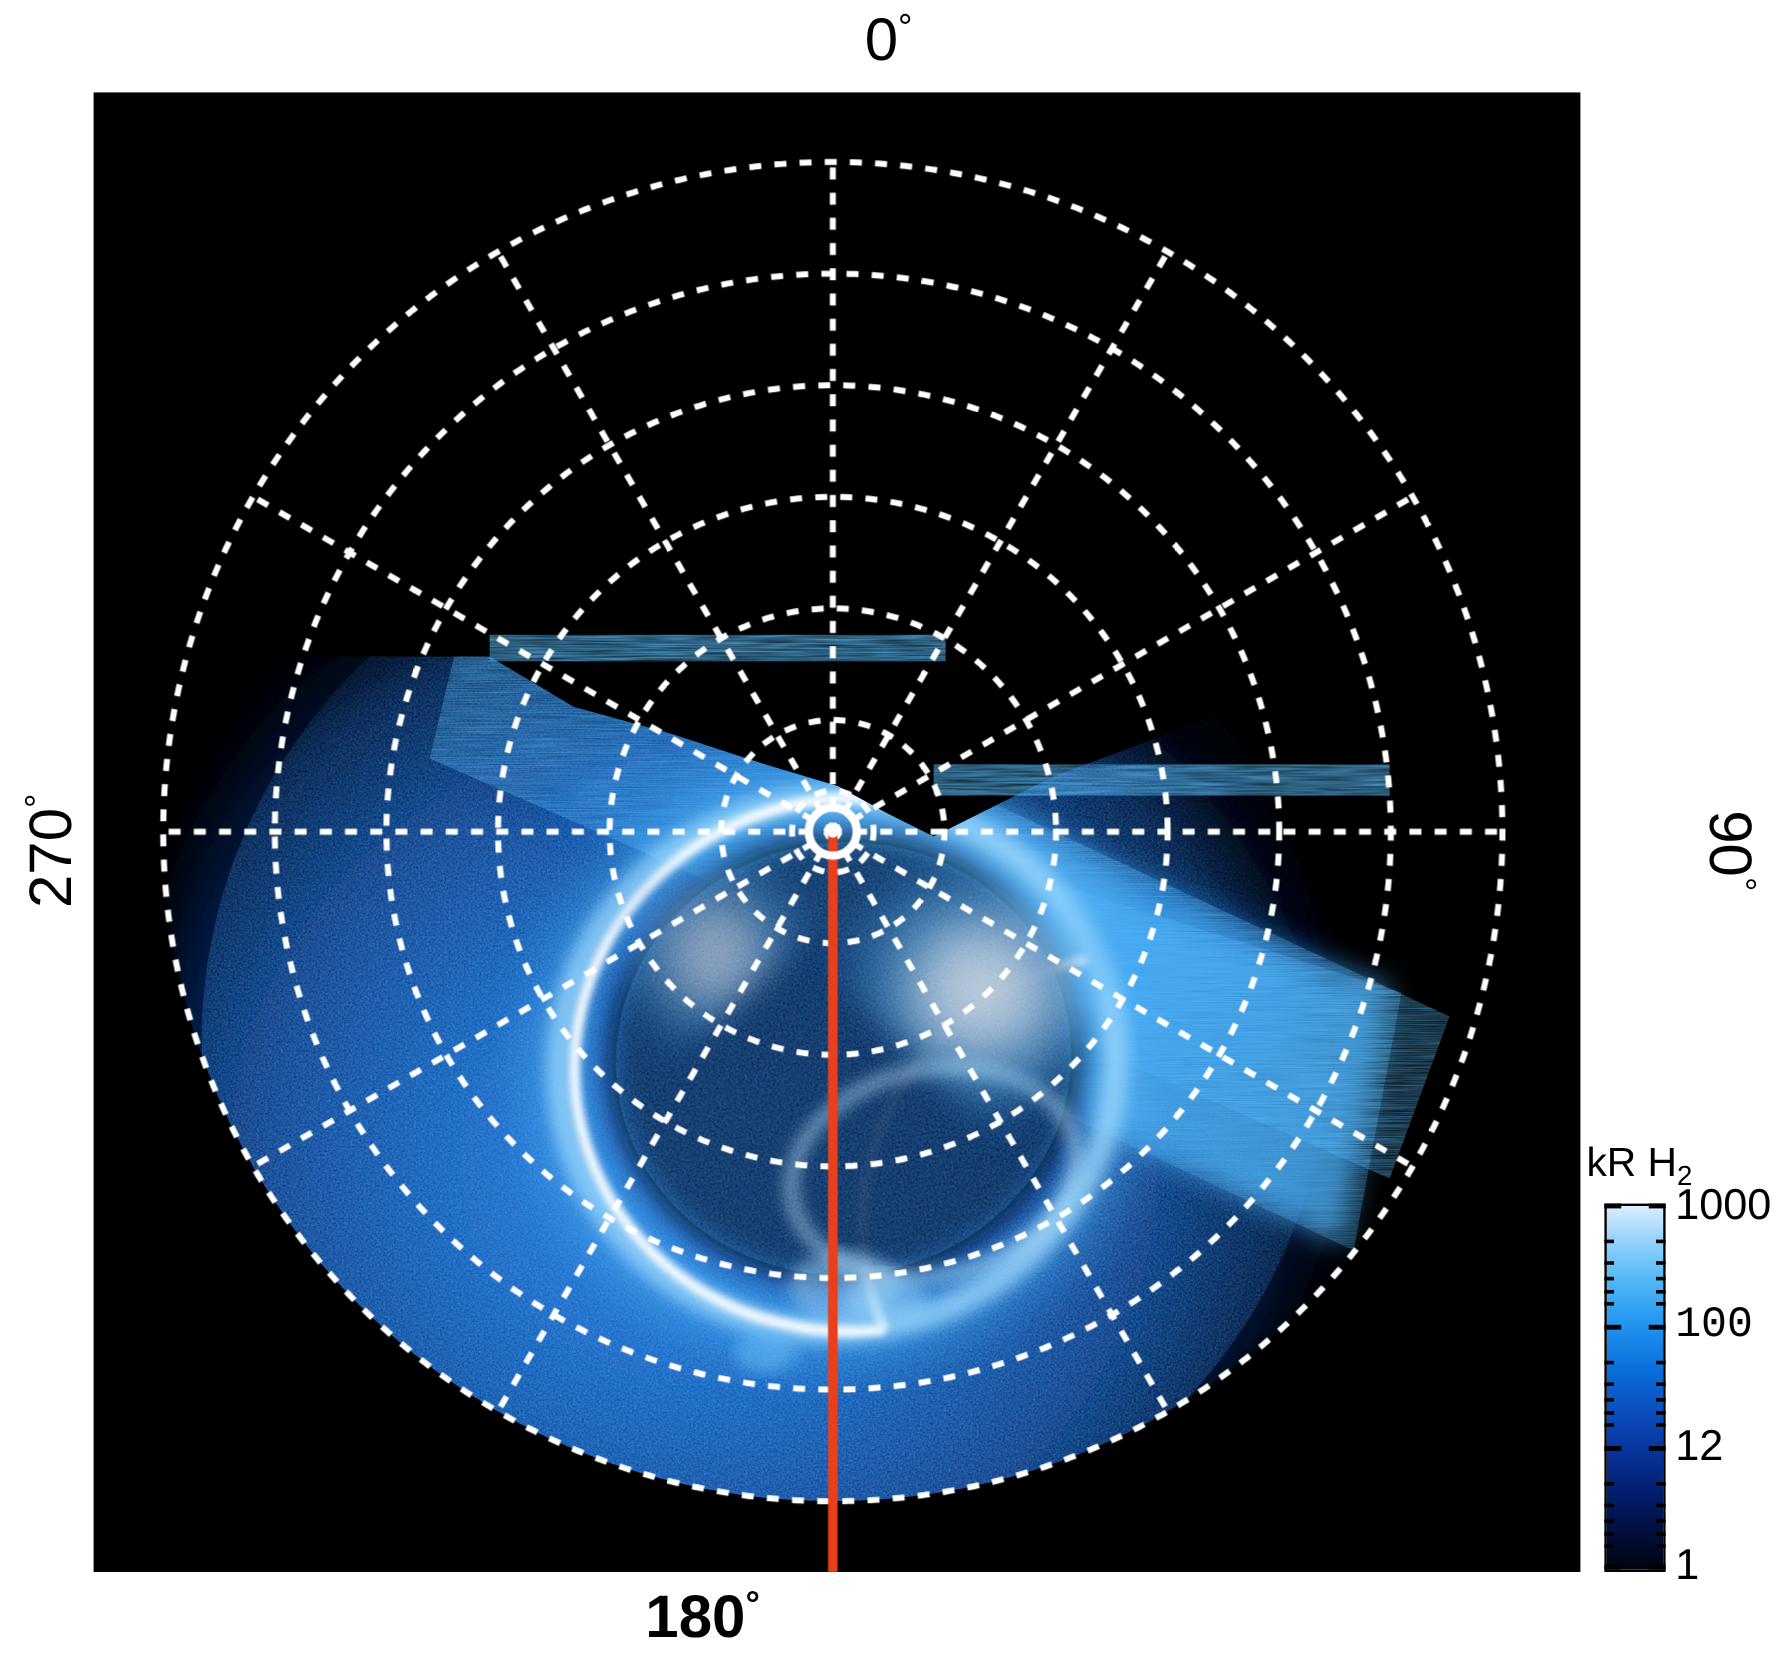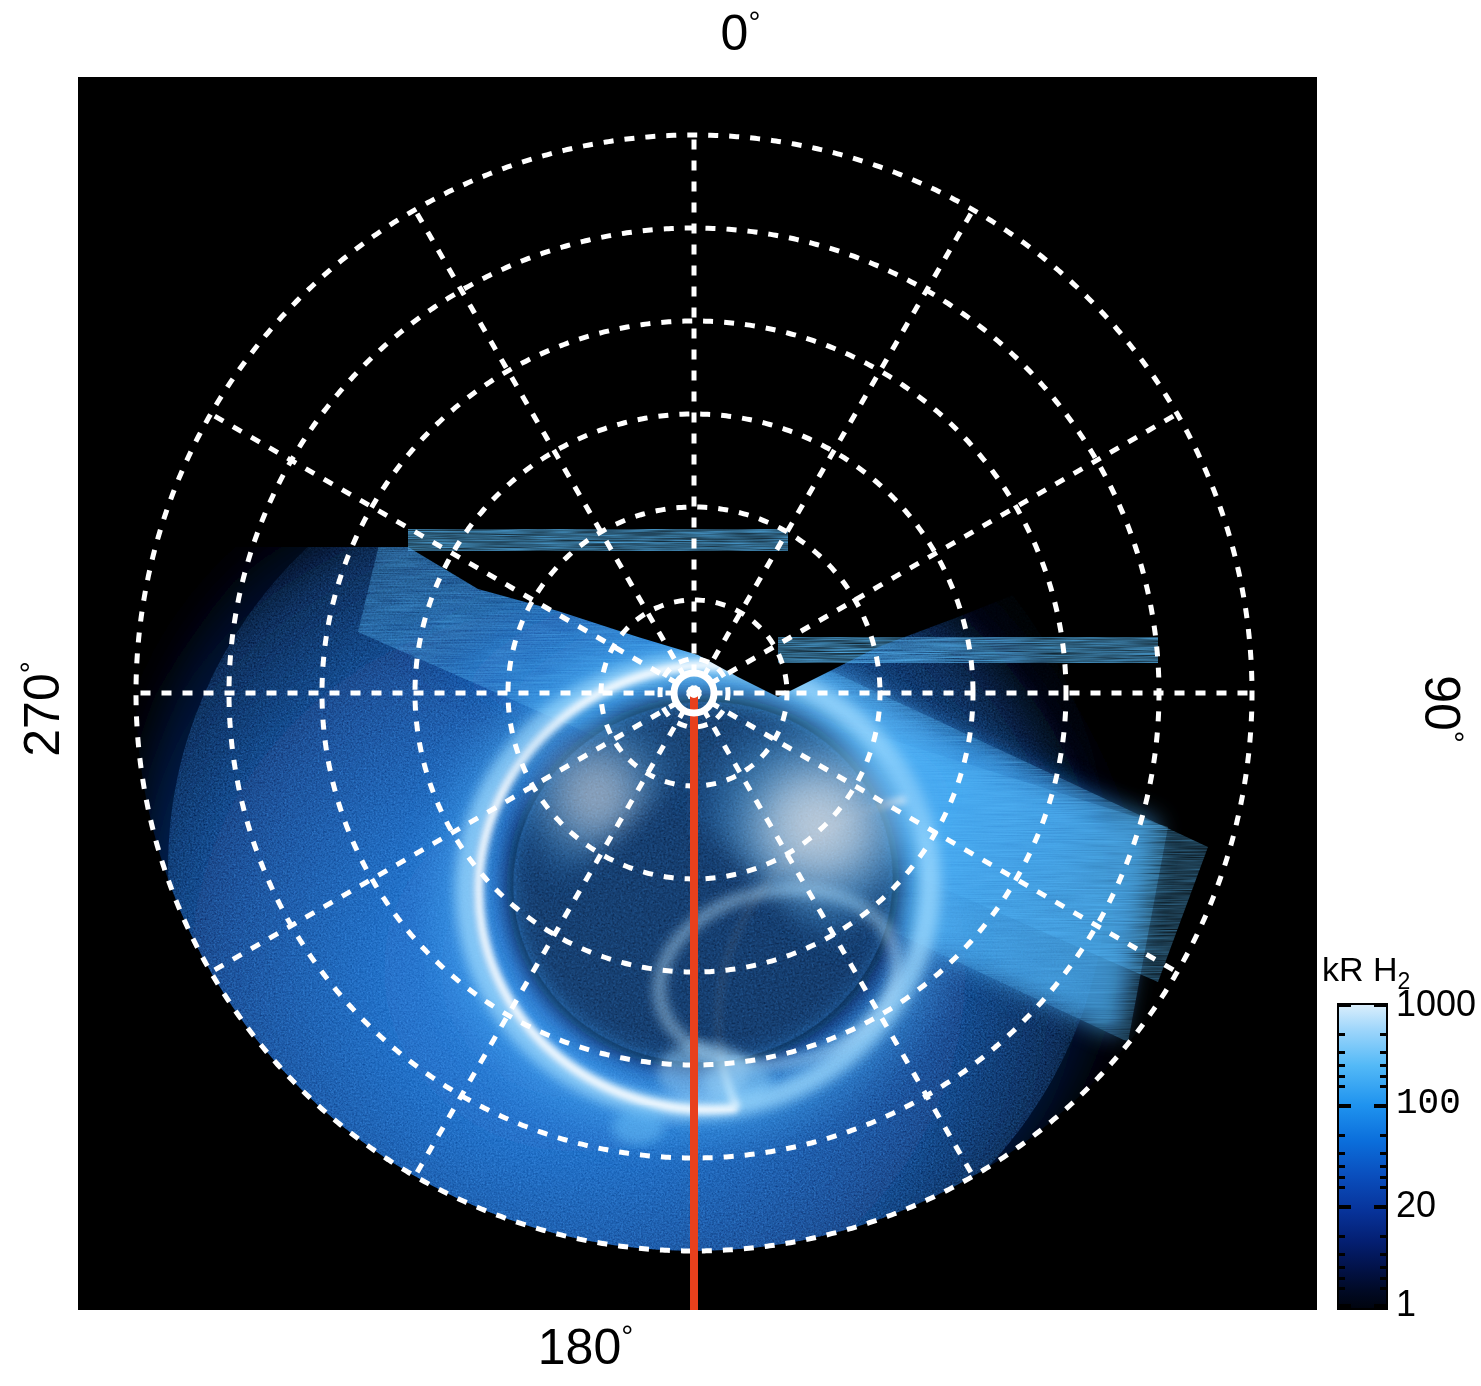--- a/index.html
+++ b/index.html
@@ -10,21 +10,21 @@
 
   
   #plot-panel{position:absolute;left:78px;top:77px;width:1239px;height:1233px;
               background:#000000;overflow:hidden;}
   #plot-svg{position:absolute;left:0;top:0;width:1239px;height:1233px;}
 
   
   .ang-label{position:absolute;font-size:50px;line-height:1;letter-spacing:0px;
              color:#000;white-space:nowrap;}
   #label-0{left:0;top:8px;width:1481px;text-align:center;}
-  #label-180{left:0;top:1322px;width:1171px;text-align:center;}
+  #label-180{left:0;top:1322px;width:1171px;text-align:center;font-weight:bold;}
   #label-270{left:-78px;top:684px;width:240px;text-align:center;
              transform:rotate(-90deg);transform-origin:center center;}
   #label-90{left:1322px;top:684px;width:240px;text-align:center;
             transform:rotate(90deg);transform-origin:center center;}
   .ang-label .deg{font-size:30px;vertical-align:super;line-height:0;}
 
   
   #colorbar-group{position:absolute;left:1318px;top:950px;width:163px;height:380px;}
   #cb-title{position:absolute;left:4px;top:0px;font-size:34px;white-space:nowrap;}
   #cb-title .sub{font-size:23px;vertical-align:sub;line-height:0;}
@@ -256,17 +256,17 @@
       <div class="tick" style="left:0;top:263px;width:8px;height:3px;"></div>
       <div class="tick" style="right:0;top:263px;width:8px;height:3px;"></div>
       <div class="tick" style="left:0;top:274px;width:8px;height:3px;"></div>
       <div class="tick" style="right:0;top:274px;width:8px;height:3px;"></div>
       <div class="tick" style="left:0;top:284px;width:8px;height:3px;"></div>
       <div class="tick" style="right:0;top:284px;width:8px;height:3px;"></div>
     </div>
 
     <div class="cb-lab" style="top:36px;">1000</div>
     <div class="cb-lab" style="top:136px;font-family:Liberation Mono, monospace;">100</div>
-    <div class="cb-lab" style="top:237px;">20</div>
+    <div class="cb-lab" style="top:237px;">12</div>
     <div class="cb-lab" style="top:336px;">1</div>
   </div>
 
 </div>
 
 </body></html>

